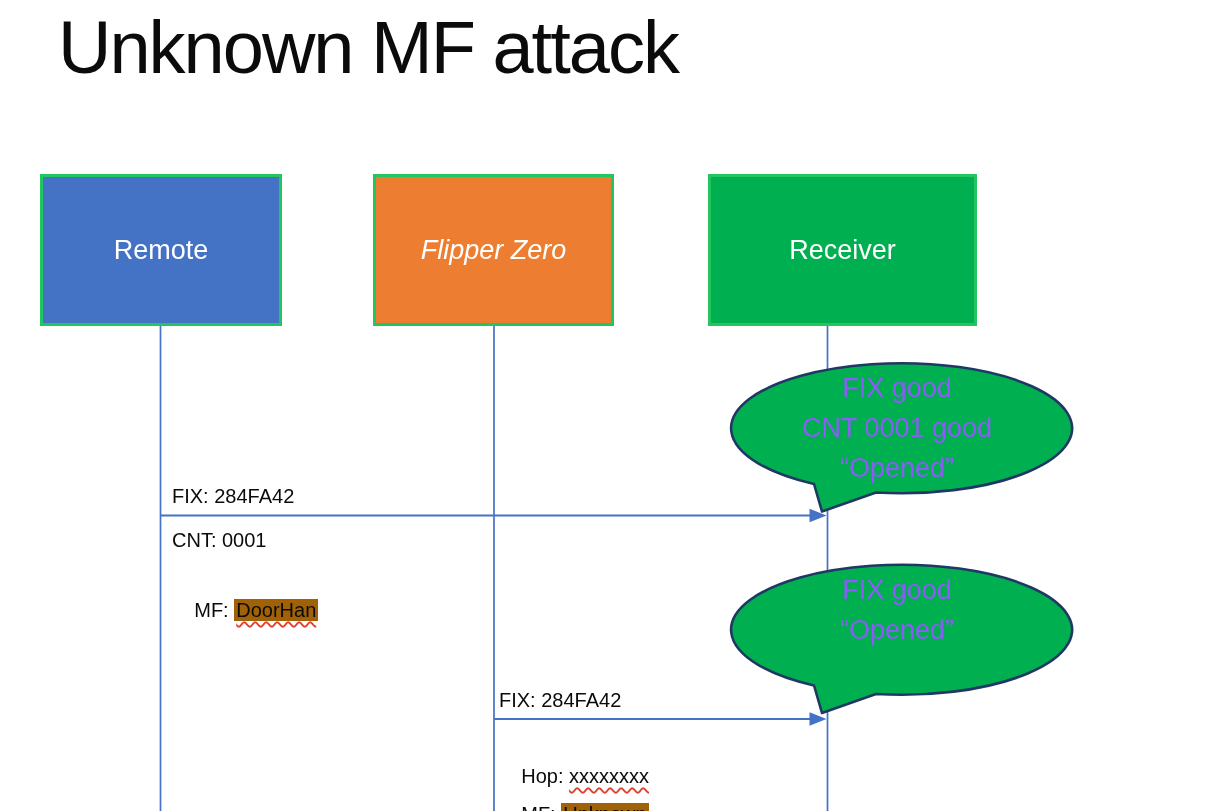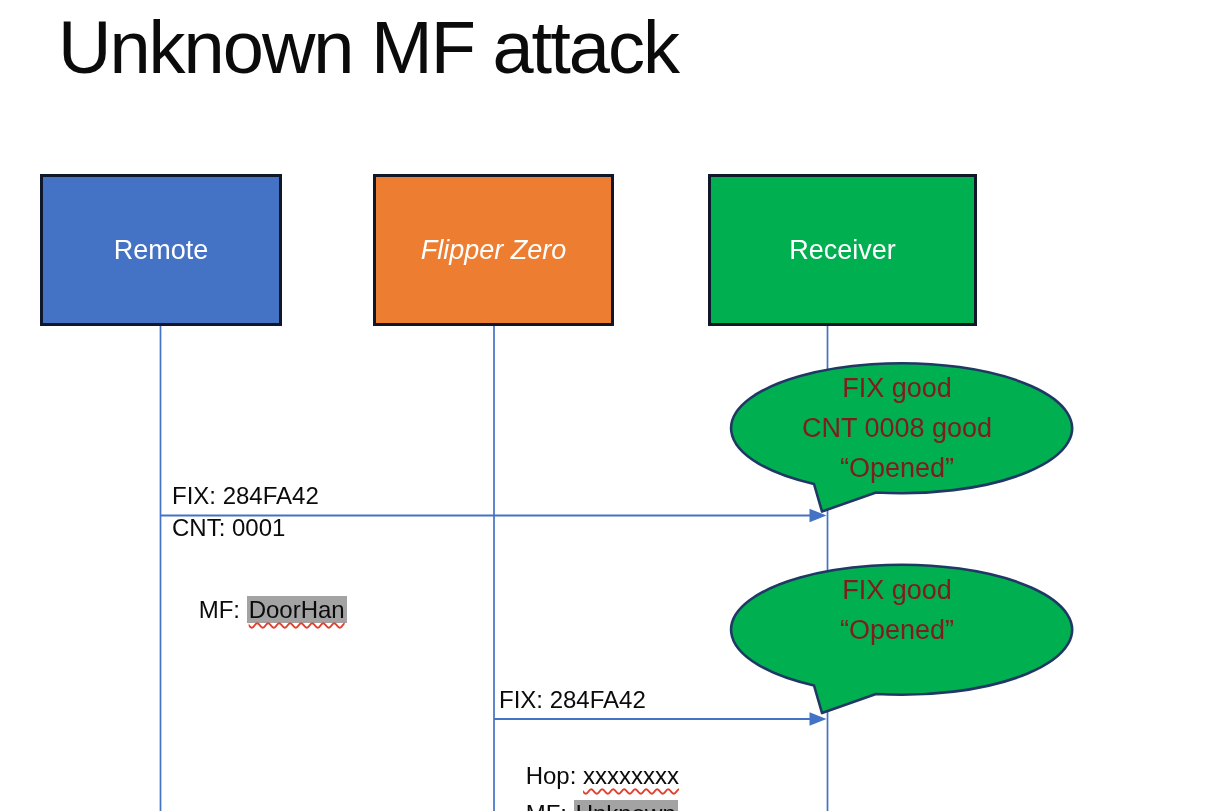--- a/index.html
+++ b/index.html
@@ -10,33 +10,33 @@
   #diagram-svg { position:absolute; left:0; top:0; width:1216px; height:811px; }
 
   .slide-title {
     position:absolute; left:58px; top:0px; margin:0;
     font-size:74px; font-weight:300; letter-spacing:-2px; color:#0b0b0b;
     line-height:96px; white-space:nowrap;
   }
 
   .actor-box {
     position:absolute; top:174px; height:152px; box-sizing:border-box;
-    border:3px solid #0f172a; display:flex; align-items:center; justify-content:center;
+    border:3px solid #22c55e; display:flex; align-items:center; justify-content:center;
     color:#ffffff; font-size:27px;
   }
   #box-remote   { left:40px;  width:242px; background:#4472C4; }
   #box-flipper  { left:373px; width:241px; background:#ED7D31;font-style:italic; }
   #box-receiver { left:708px; width:269px; background:#00B050; }
 
-  .msg-line { position:absolute; font-size:24px; color:#0b0b0b; white-space:pre; line-height:32px; }
-  .hl   { background:#a3a3a3; padding:0 2px; }
+  .msg-line { position:absolute; font-size:20px; color:#0b0b0b; white-space:pre; line-height:32px; }
+  .hl   { background:#a16207; padding:0 2px; }
   .sq   { text-decoration-line:underline; text-decoration-style:wavy; text-decoration-color:#E0402E;
           text-decoration-thickness:1.5px; text-underline-offset:4px; text-decoration-skip-ink:none; }
 
-  .callout-text { position:absolute; width:380px; text-align:center; color:#7f1d1d;
+  .callout-text { position:absolute; width:380px; text-align:center; color:#8b5cf6;
                   font-size:27px; line-height:40px; }
   #callout-text-1 { left:707px; top:368px; }
   #callout-text-2 { left:707px; top:570px; }
 </style>
 </head>
 <body>
 
 <div id="slide">
 
   <svg id="diagram-svg" viewBox="0 0 1216 811" xmlns="http://www.w3.org/2000/svg">
@@ -62,36 +62,36 @@
     <span>Remote</span>
   </div>
   <div id="box-flipper" class="actor-box">
     <span>Flipper Zero</span>
   </div>
   <div id="box-receiver" class="actor-box">
     <span>Receiver</span>
   </div>
 
   <div class="msg-line" style="left:172px; top:480px;">FIX: 284FA42</div>
-  <div class="msg-line" style="left:172px; top:512px;">CNT: 0001</div>
+  <div class="msg-line" style="left:172px; top:524px;">CNT: 0001</div>
   <div class="msg-line" style="left:172px; top:562px;">
     <span>MF: </span><span class="hl sq">DoorHan</span>
   </div>
 
   <div class="msg-line" style="left:499px; top:684px;">FIX: 284FA42</div>
   <div class="msg-line" style="left:499px; top:728px;">
     <span>Hop: </span><span class="sq">xxxxxxxx</span>
   </div>
   <div class="msg-line" style="left:499px; top:766px;">
     <span>MF: </span><span class="hl">Unknown</span>
   </div>
 
   <div id="callout-text-1" class="callout-text">
     <div>FIX good</div>
-    <div>CNT 0008 good</div>
+    <div>CNT 0001 good</div>
     <div>“Opened”</div>
   </div>
   <div id="callout-text-2" class="callout-text">
     <div>FIX good</div>
     <div>“Opened”</div>
   </div>
 
 </div>
 
 </body></html>

